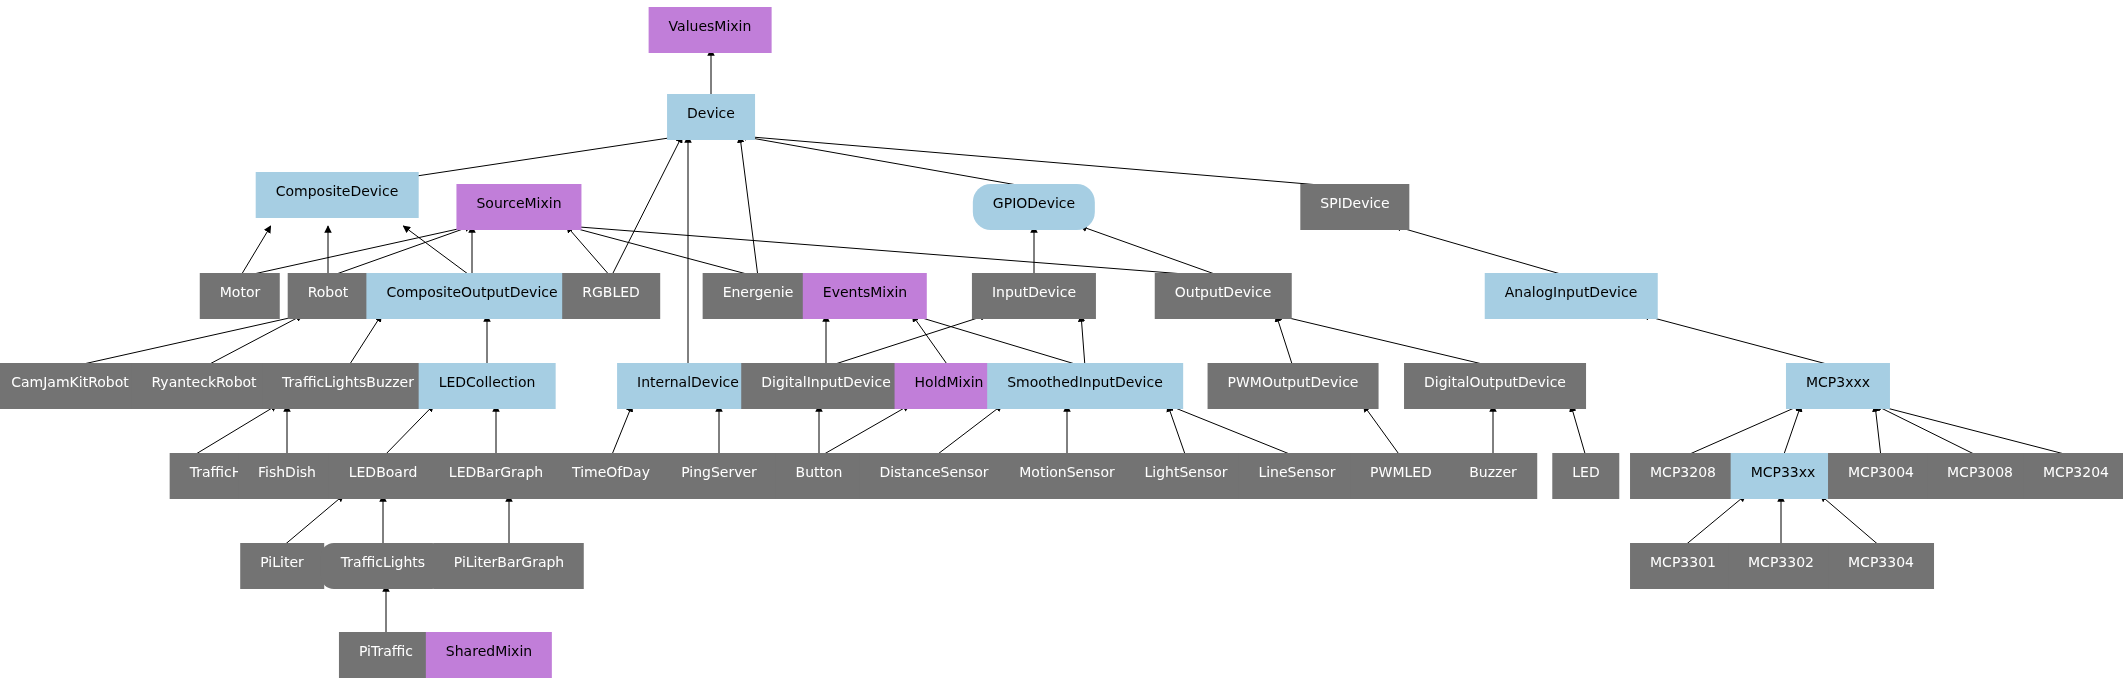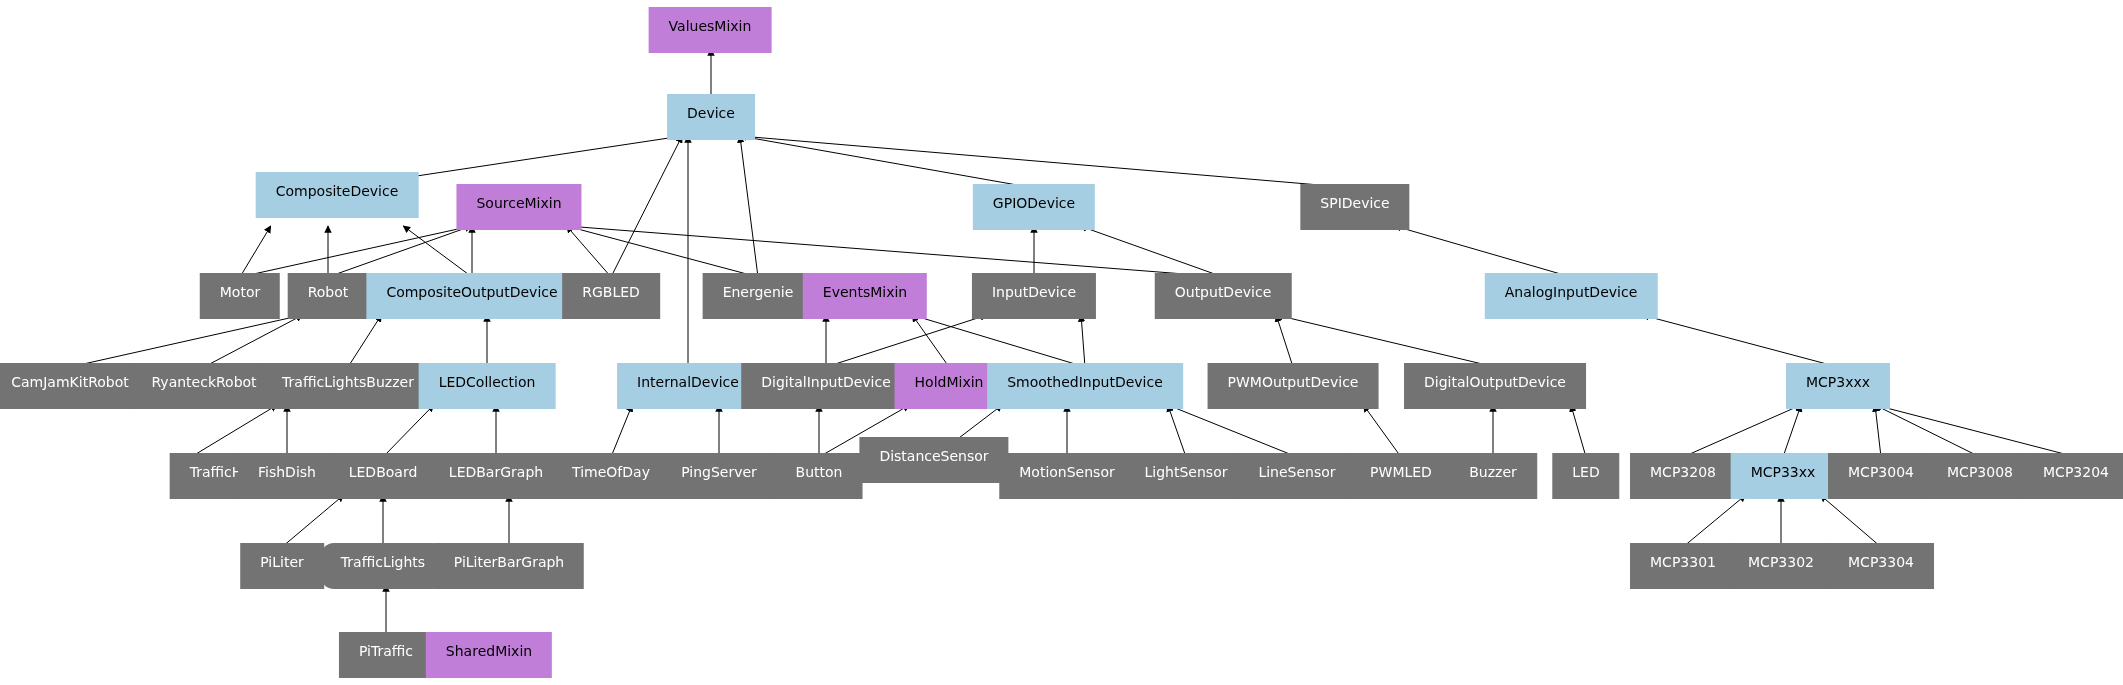--- a/index.html
+++ b/index.html
@@ -116,21 +116,21 @@
       <line x1="1683" y1="547" x2="1745.65625" y2="495" stroke="#000000" stroke-width="1" marker-end="url(#arrowhead)"></line>
       <line x1="1781" y1="547" x2="1781" y2="495" stroke="#000000" stroke-width="1" marker-end="url(#arrowhead)"></line>
       <line x1="1881" y1="547" x2="1820.34375" y2="495" stroke="#000000" stroke-width="1" marker-end="url(#arrowhead)"></line>
       <line x1="386" y1="636" x2="386" y2="585" stroke="#000000" stroke-width="1" marker-end="url(#arrowhead)"></line>
     </svg>
 
 <div class="node mixin" style="left: 710px; top: 30px;">ValuesMixin</div>
     <div class="node abstract" style="left: 711px; top: 117px;">Device</div>
     <div class="node abstract" style="left: 337px; top: 195px; text-align: right;">CompositeDevice</div>
     <div class="node mixin" style="left: 519px; top: 207px;">SourceMixin</div>
-    <div class="node abstract" style="left: 1034px; top: 207px;">GPIODevice</div>
+    <div class="node abstract" style="left: 1034px; top: 207px; border-radius: 18px;">GPIODevice</div>
     <div class="node concrete" style="left: 1355px; top: 207px;">SPIDevice</div>
     <div class="node concrete" style="left: 240px; top: 296px;">Motor</div>
     <div class="node concrete" style="left: 328px; top: 296px;">Robot</div>
     <div class="node abstract" style="left: 472px; top: 296px;">CompositeOutputDevice</div>
     <div class="node concrete" style="left: 611px; top: 296px;">RGBLED</div>
     <div class="node concrete" style="left: 758px; top: 296px;">Energenie</div>
     <div class="node mixin" style="left: 865px; top: 296px;">EventsMixin</div>
     <div class="node concrete" style="left: 1034px; top: 296px;">InputDevice</div>
     <div class="node concrete" style="left: 1223px; top: 296px;">OutputDevice</div>
     <div class="node abstract" style="left: 1571px; top: 296px;">AnalogInputDevice</div>
@@ -145,21 +145,21 @@
     <div class="node concrete" style="left: 1293px; top: 386px;">PWMOutputDevice</div>
     <div class="node concrete" style="left: 1495px; top: 386px;">DigitalOutputDevice</div>
     <div class="node abstract" style="left: 1838px; top: 386px;">MCP3xxx</div>
     <div class="node concrete" style="left: 191px; top: 476px; margin-left: 32px;">TrafficHat</div>
     <div class="node concrete" style="left: 287px; top: 476px;">FishDish</div>
     <div class="node concrete" style="left: 383px; top: 476px;">LEDBoard</div>
     <div class="node concrete" style="left: 496px; top: 476px;">LEDBarGraph</div>
     <div class="node concrete" style="left: 611px; top: 476px;">TimeOfDay</div>
     <div class="node concrete" style="left: 719px; top: 476px;">PingServer</div>
     <div class="node concrete" style="left: 819px; top: 476px;">Button</div>
-    <div class="node concrete" style="left: 934px; top: 460px;">DistanceSensor</div>
+    <div class="node concrete" style="left: 934px; top: 476px;">DistanceSensor</div>
     <div class="node concrete" style="left: 1067px; top: 476px;">MotionSensor</div>
     <div class="node concrete" style="left: 1186px; top: 476px;">LightSensor</div>
     <div class="node concrete" style="left: 1297px; top: 476px;">LineSensor</div>
     <div class="node concrete" style="left: 1401px; top: 476px;">PWMLED</div>
     <div class="node concrete" style="left: 1493px; top: 476px;">Buzzer</div>
     <div class="node concrete" style="left: 1586px; top: 476px;">LED</div>
     <div class="node concrete" style="left: 1683px; top: 476px;">MCP3208</div>
     <div class="node abstract" style="left: 1783px; top: 476px;">MCP33xx</div>
     <div class="node concrete" style="left: 1881px; top: 476px;">MCP3004</div>
     <div class="node concrete" style="left: 1980px; top: 476px;">MCP3008</div>

